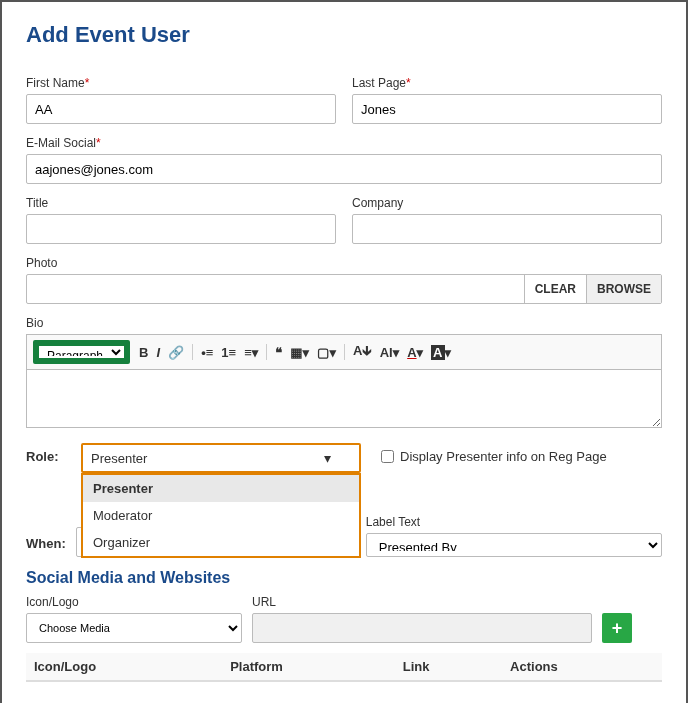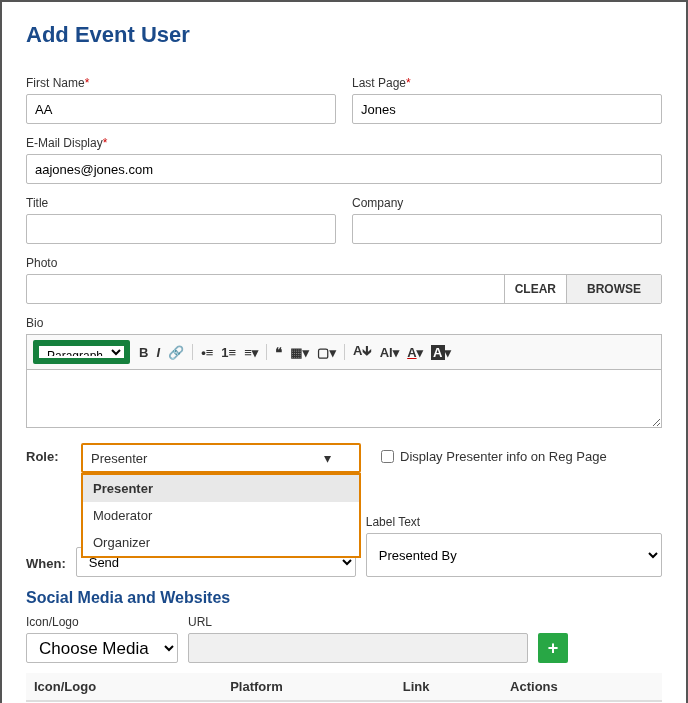--- a/index.html
+++ b/index.html
@@ -84,21 +84,21 @@
       font-size: 12px;
       font-weight: bold;
       color: #333;
       cursor: pointer;
       height: 100%;
     }
     .photo-browse-btn {
       background: #f0f0f0;
       border: none;
       border-left: 1px solid #bbb;
-      padding: 0 20px;
+      padding: 0 10px;
       font-size: 12px;
       font-weight: bold;
       color: #333;
       cursor: pointer;
       height: 100%;
     }
     .bio-section {
       margin-bottom: 12px;
     }
     .bio-section label {
@@ -236,21 +236,21 @@
     .label-text-group label {
       font-size: 12px;
       margin-bottom: 4px;
       margin-top: 32px;
     }
     .label-text-select {
       border: 1px solid #bbb;
       border-radius: 2px;
       padding: 5px 8px;
       font-size: 13px;
-      height: 44px;
+      height: 24px;
       background: #fff;
       width: 100%;
     }
     .social-section {
       margin-bottom: 12px;
     }
     .social-title {
       font-size: 16px;
       font-weight: bold;
       color: #1a4a8a;
@@ -267,24 +267,24 @@
       flex-direction: column;
     }
     .social-group label {
       font-size: 12px;
       margin-bottom: 4px;
     }
     .choose-media-select {
       border: 1px solid #bbb;
       border-radius: 2px;
       padding: 4px 8px;
-      font-size: 17px;
-      height: 30px;
-      background: #fff;
-      width: 152px;
+      font-size: 11px;
+      height: 30px;
+      background: #fff;
+      width: 216px;
     }
     .url-input {
       border: 1px solid #bbb;
       border-radius: 2px;
       padding: 4px 8px;
       font-size: 13px;
       height: 30px;
       background: #f0f0f0;
       width: 340px;
     }
@@ -374,21 +374,21 @@
       <label>
         <span>Last Page</span><span class="required">*</span>
       </label>
       <input type="text" value="Jones" style="">
     </div>
   </div>
 
   <div class="form-row">
     <div class="form-group">
       <label>
-        <span>E-Mail Display</span><span class="required">*</span>
+        <span>E-Mail Social</span><span class="required">*</span>
       </label>
       <input type="email" value="aajones@jones.com" style="">
     </div>
   </div>
 
   <div class="form-row">
     <div class="form-group">
       <label>Title</label>
       <input type="text" value="" style="">
     </div>

